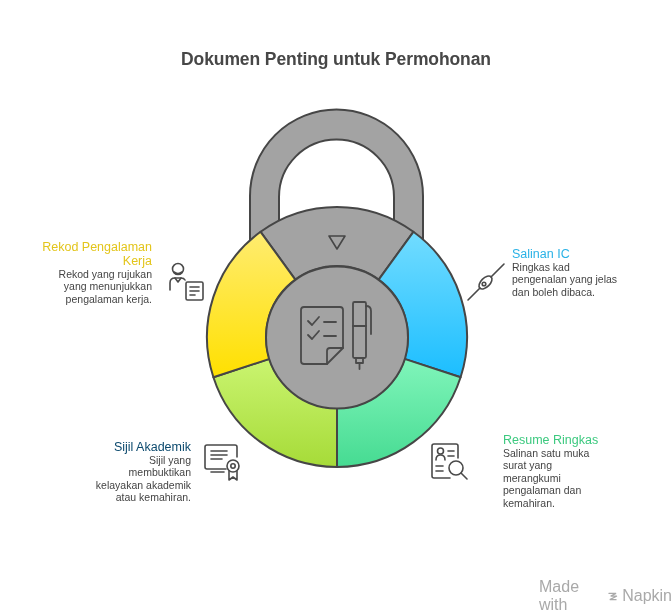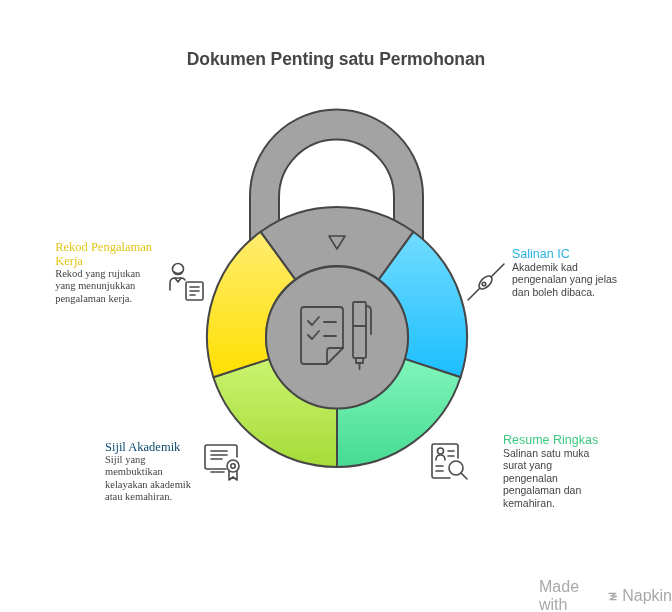--- a/index.html
+++ b/index.html
@@ -4,30 +4,30 @@
 <style>
   html, body { margin: 0; padding: 0; background: #ffffff; }
   body { width: 672px; height: 612px; position: relative; overflow: hidden;
          font-family: "Liberation Sans", "DejaVu Sans", sans-serif; color: #444; }
   .page-title { position: absolute; left: 0; width: 672px; top: 49px; text-align: center;
                 font-size: 17.5px; font-weight: bold; color: #474747; letter-spacing: -0.1px; }
   .lock-svg { position: absolute; left: 0; top: 0; }
   .label { position: absolute; }
   .label .t { font-size: 12.5px; line-height: 14px; display: block; white-space: nowrap; }
   .label .d { font-size: 10.5px; line-height: 12.4px; color: #444; display: block; white-space: nowrap; }
-  .right-align { text-align: left; font-family: Liberation Serif, serif; }
+  .right-align { text-align: right; }
   .icon { position: absolute; }
   .footer { position: absolute; left: 539px; top: 578px; font-size: 16px; color: #a9a9a9;
             display: flex; align-items: center; gap: 4px; }
   .footer svg { display: block; }
 </style>
 </head>
 <body>
 
-<div class="page-title">Dokumen Penting satu Permohonan</div>
+<div class="page-title">Dokumen Penting untuk Permohonan</div>
 
 <svg class="lock-svg" width="672" height="612" viewBox="0 0 672 612">
   <defs>
     <linearGradient id="g-yellow" x1="0" y1="0" x2="0" y2="1">
       <stop offset="0" stop-color="#FFEC70"></stop>
       <stop offset="1" stop-color="#FFE000"></stop>
     </linearGradient>
     <linearGradient id="g-blue" x1="0" y1="0" x2="0" y2="1">
       <stop offset="0" stop-color="#72DCFF"></stop>
       <stop offset="1" stop-color="#1CBEFF"></stop>
@@ -84,38 +84,38 @@
     <path d="M 11 18 L 14 22 L 17 18"></path>
     <rect x="22" y="22" width="17" height="18" rx="1.5"></rect>
     <line x1="26" y1="27" x2="35" y2="27"></line>
     <line x1="26" y1="31" x2="35" y2="31"></line>
     <line x1="26" y1="35" x2="31" y2="35"></line>
   </g>
 </svg>
 
 <div class="label" style="left: 512px; top: 247px;">
   <span class="t" style="color: rgb(42, 178, 230);">Salinan IC</span>
-  <span class="d">Akademik kad</span>
+  <span class="d">Ringkas kad</span>
   <span class="d">pengenalan yang jelas</span>
   <span class="d">dan boleh dibaca.</span>
 </div>
 <svg class="icon" style="left:464px; top:262px;" width="44" height="44" viewBox="0 0 44 44">
   <g fill="none" stroke="#4a4a4a" stroke-width="1.6" stroke-linecap="round" stroke-linejoin="round">
     <line x1="4" y1="38" x2="16" y2="26"></line>
     <line x1="27" y1="15" x2="40" y2="2"></line>
     <ellipse cx="21.5" cy="20.5" rx="4.5" ry="8" transform="rotate(45 21.5 20.5)"></ellipse>
     <circle cx="20" cy="22" r="1.8"></circle>
   </g>
 </svg>
 
 <div class="label" style="left: 483px; top: 433px; margin-left: 20px;">
   <span class="t" style="color: rgb(60, 201, 127);">Resume Ringkas</span>
   <span class="d">Salinan satu muka</span>
   <span class="d">surat yang</span>
-  <span class="d">pengenalan</span>
+  <span class="d">merangkumi</span>
   <span class="d">pengalaman dan</span>
   <span class="d">kemahiran.</span>
 </div>
 <svg class="icon" style="left:430px; top:442px;" width="40" height="42" viewBox="0 0 40 42">
   <g fill="none" stroke="#4a4a4a" stroke-width="1.6" stroke-linecap="round" stroke-linejoin="round">
     <path d="M 20 36 L 4 36 Q 2 36 2 34 L 2 4 Q 2 2 4 2 L 26 2 Q 28 2 28 4 L 28 16"></path>
     <circle cx="10.5" cy="9" r="3"></circle>
     <path d="M 6 18 Q 6 13 10.5 13 Q 15 13 15 18"></path>
     <line x1="18" y1="9" x2="24" y2="9"></line>
     <line x1="18" y1="14" x2="24" y2="14"></line>

